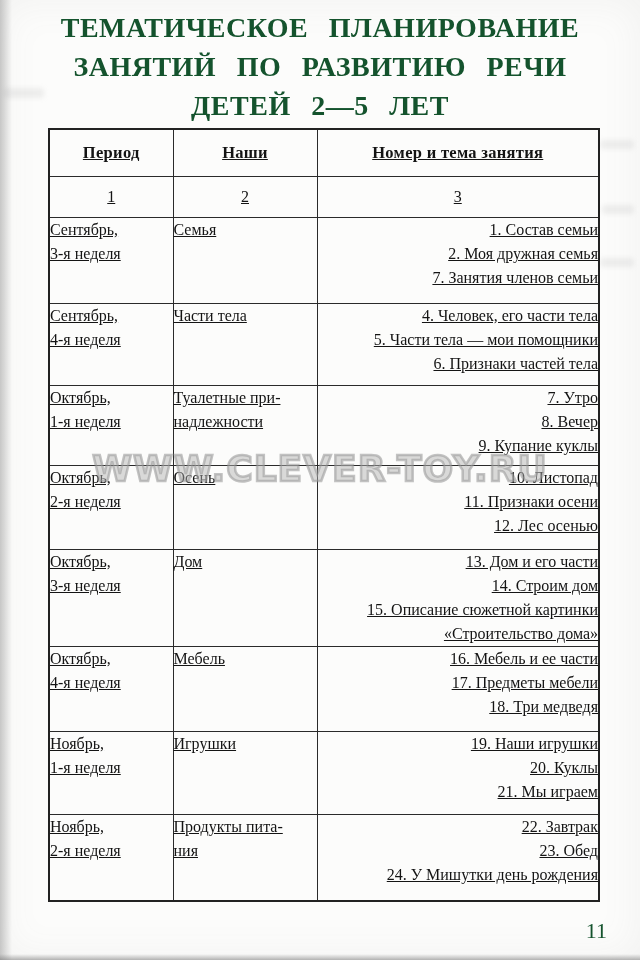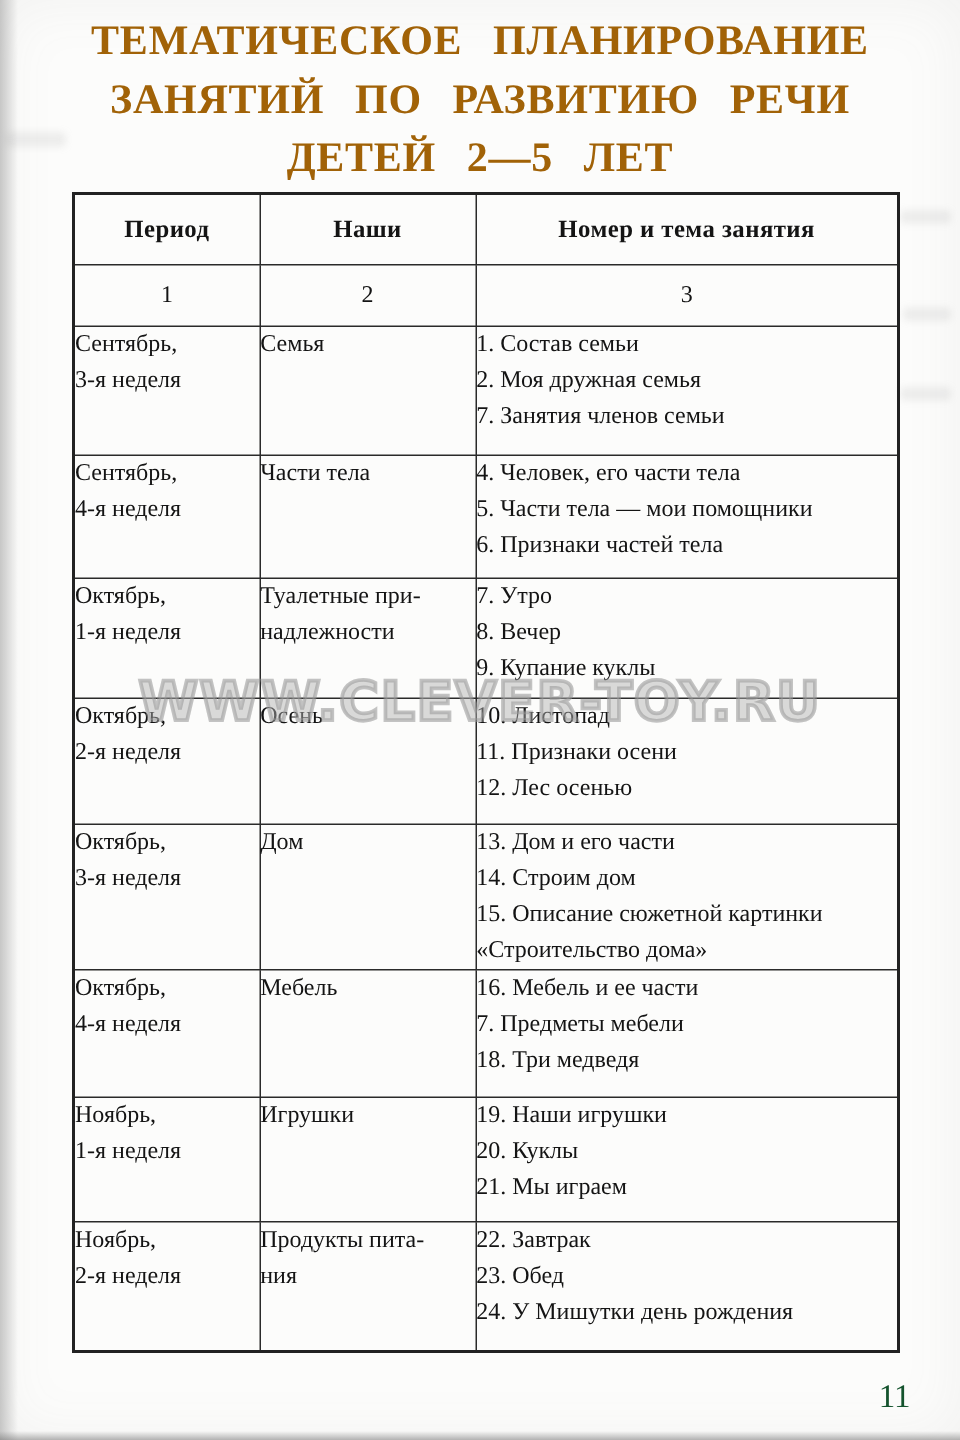--- a/index.html
+++ b/index.html
@@ -40,38 +40,39 @@
   .title {
     position: absolute;
     top: 8px; left: 0; right: 0;
     margin: 0;
     text-align: center;
     font-size: 28px;
     font-weight: bold;
     line-height: 39px;
     letter-spacing: 0.5px;
     word-spacing: 13px;
-    color: #a16207;
+    color: #14532d;
     z-index: 2;
   }
   .title span { display: block; }
   
   table.planning {
     position: absolute;
     left: 48px; top: 128px;
     width: 550px;
     border-collapse: collapse;
     table-layout: fixed;
     font-size: 16px;
     z-index: 2;
     background: transparent;
   }
   table.planning th, table.planning td {
     border: 1.5px solid #2a2a2a;
     padding: 0;
+    text-decoration: underline;
   }
   table.planning { border: 2px solid #222; }
   .head-row th {
     height: 46px;
     font-size: 16.5px;
     font-weight: bold;
     text-align: center;
     vertical-align: middle;
     letter-spacing: 0.3px;
   }
@@ -89,21 +90,21 @@
   }
   tbody tr:nth-child(1) { height: 86px; }
   tbody tr:nth-child(2) { height: 82px; }
   tbody tr:nth-child(3) { height: 80px; }
   tbody tr:nth-child(4) { height: 84px; }
   tbody tr:nth-child(6) { height: 85px; }
   tbody tr:nth-child(7) { height: 83px; }
   tbody tr:nth-child(8) { height: 86px; }
   .cell-period   { padding-left: 10px; padding-right: 4px; white-space: pre-line; margin-left: 45px; }
   .cell-theme    { padding-left: 10px; padding-right: 6px; white-space: pre-line; margin-top: 36px; }
-  .cell-lessons  { padding-left: 12px; padding-right: 6px; }
+  .cell-lessons  { padding-left: 12px; padding-right: 6px; text-align: right; }
   .lesson-line   { margin: 0; }
   
   .watermark {
     position: absolute;
     top: 448px;
     left: 50%;
     transform: translateX(-50%);
     font-family: "DejaVu Sans", "Liberation Sans", sans-serif;
     font-weight: bold;
     font-size: 36px;
@@ -217,21 +218,21 @@
             <div class="lesson-line">15. Описание сюжетной картинки «Строительство дома»</div>
           </td>
     </tr>
 
     <tr>
       <td class="cell-period">Октябрь,
 4-я неделя</td>
       <td class="cell-theme">Мебель</td>
       <td class="cell-lessons">
             <div class="lesson-line">16. Мебель и ее части</div>
-            <div class="lesson-line">7. Предметы мебели</div>
+            <div class="lesson-line">17. Предметы мебели</div>
             <div class="lesson-line">18. Три медведя</div>
           </td>
     </tr>
 
     <tr>
       <td class="cell-period">Ноябрь,
 1-я неделя</td>
       <td class="cell-theme">Игрушки</td>
       <td class="cell-lessons">
             <div class="lesson-line">19. Наши игрушки</div>

